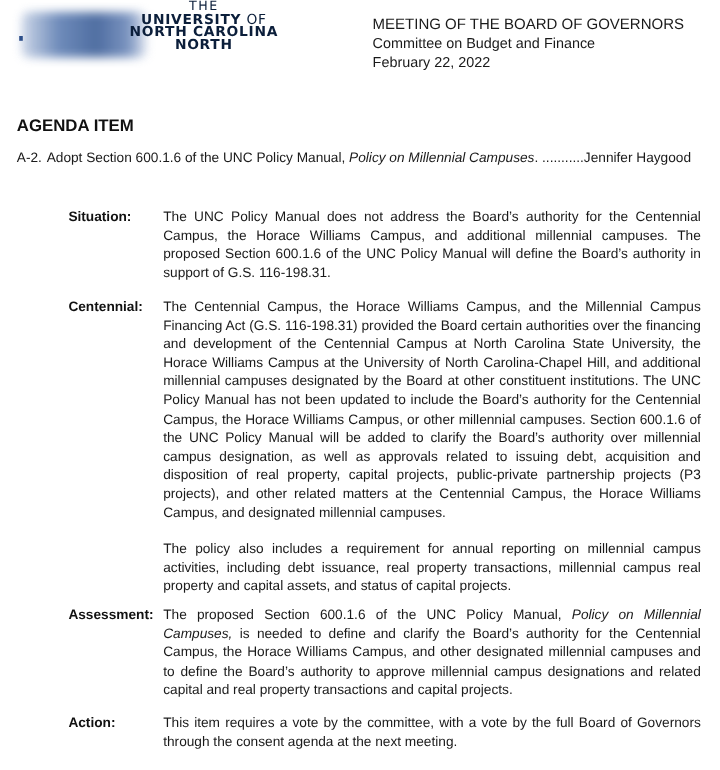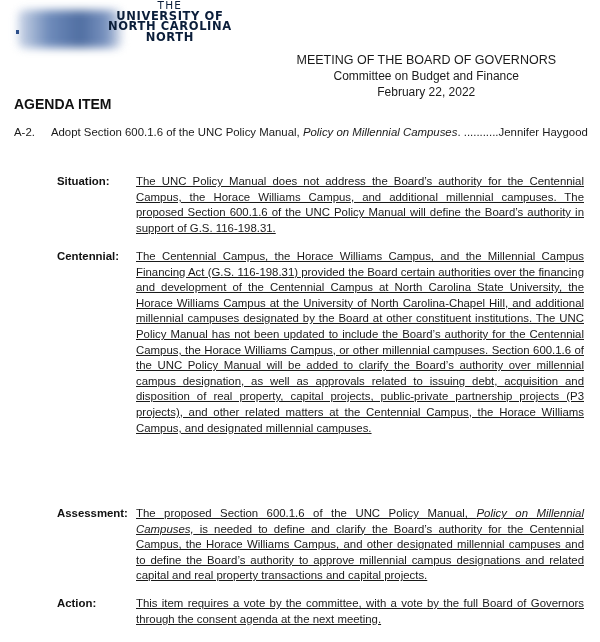--- a/index.html
+++ b/index.html
@@ -47,55 +47,54 @@
       left: 94px;
       top: 0px;
       font-family: "DejaVu Sans", sans-serif;
       font-weight: bold;
       color: #0b1e3a;
       line-height: 10.5px;
       font-size: 11.5px;
       letter-spacing: 0.6px;
     }
     .logo-text .thin {
-      font-weight: bold;
+      font-weight: normal;
     }
     .logo-text .small {
       font-weight: normal;
       letter-spacing: 1.2px;
       font-size: 10.5px;
     }
     .meeting {
       position: absolute;
-      right: 44px;
+      right: 30px;
       top: 12px;
-      text-align: center;
+      text-align: left;
       font-size: 12px;
       line-height: 16px;
       color: #1a1a1a;
-      margin-top: 40px;
     }
     .meeting .title { font-size: 12.5px; }
     .agenda-heading {
       position: absolute;
       left: 14px;
       top: 96px;
       font-size: 14px;
       font-weight: bold;
       color: #111;
     }
     .agenda-item {
       position: absolute;
       left: 14px;
       top: 126px;
       font-size: 11.4px;
       color: #1a1a1a;
       white-space: nowrap;
     }
-    .agenda-item .num { margin-right: 16px; }
+    .agenda-item .num { margin-right: 4px; }
     .agenda-item i { font-style: italic; }
     .section {
       position: absolute;
       left: 14px;
       width: 572px;
       font-size: 11.4px;
       line-height: 15.6px;
     }
     .section .label {
       position: absolute;
@@ -105,21 +104,20 @@
       color: #111;
       margin-left: 43px;
     }
     .section .body {
       position: absolute;
       left: 122px;
       width: 448px;
       top: 0;
       text-align: justify;
       color: #1a1a1a;
-      text-decoration: underline;
     }
     .section .body p {
       margin: 0 0 15px 0;
     }
     .section .body p:last-child { margin-bottom: 0; }
     .section .body i { font-style: italic; }
   </style>
 </head>
 <body>
 
@@ -150,20 +148,21 @@
   <div class="label">Situation:</div>
   <div class="body">
     <p>The UNC Policy Manual does not address the Board’s authority for the Centennial Campus, the Horace Williams Campus, and additional millennial campuses. The proposed Section 600.1.6 of the UNC Policy Manual will define the Board’s authority in support of G.S. 116-198.31.</p>
   </div>
 </div>
 
 <div class="section" style="top:249px;">
   <div class="label">Centennial:</div>
   <div class="body">
     <p>The Centennial Campus, the Horace Williams Campus, and the Millennial Campus Financing Act (G.S. 116-198.31) provided the Board certain authorities over the financing and development of the Centennial Campus at North Carolina State University, the Horace Williams Campus at the University of North Carolina-Chapel Hill, and additional millennial campuses designated by the Board at other constituent institutions. The UNC Policy Manual has not been updated to include the Board’s authority for the Centennial Campus, the Horace Williams Campus, or other millennial campuses. Section 600.1.6 of the UNC Policy Manual will be added to clarify the Board’s authority over millennial campus designation, as well as approvals related to issuing debt, acquisition and disposition of real property, capital projects, public-private partnership projects (P3 projects), and other related matters at the Centennial Campus, the Horace Williams Campus, and designated millennial campuses.</p>
+    <p>The policy also includes a requirement for annual reporting on millennial campus activities, including debt issuance, real property transactions, millennial campus real property and capital assets, and status of capital projects.</p>
   </div>
 </div>
 
 <div class="section" style="top:506px;">
   <div class="label">Assessment:</div>
   <div class="body">
     <p><span>The proposed Section 600.1.6 of the UNC Policy Manual, </span><i>Policy on Millennial Campuses,</i><span> is needed to define and clarify the Board’s authority for the Centennial Campus, the Horace Williams Campus, and other designated millennial campuses and to define the Board’s authority to approve millennial campus designations and related capital and real property transactions and capital projects.</span></p>
   </div>
 </div>
 

